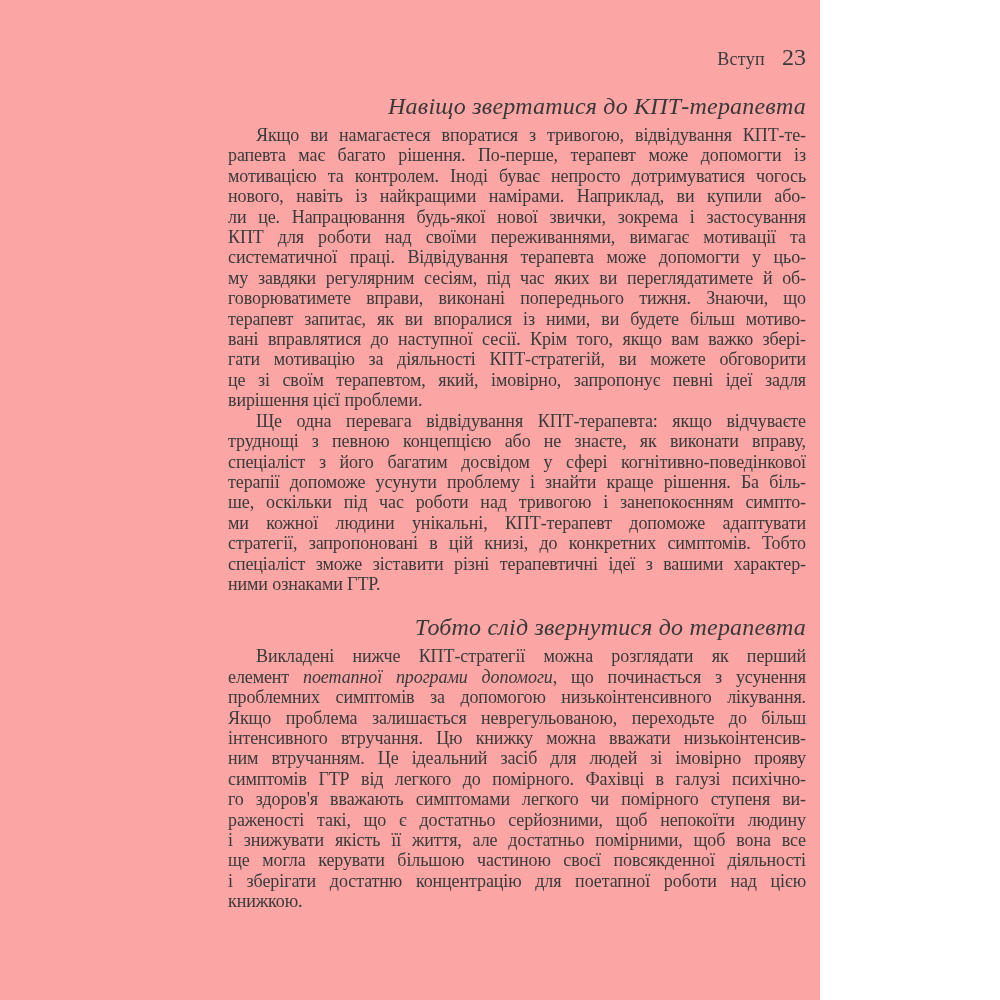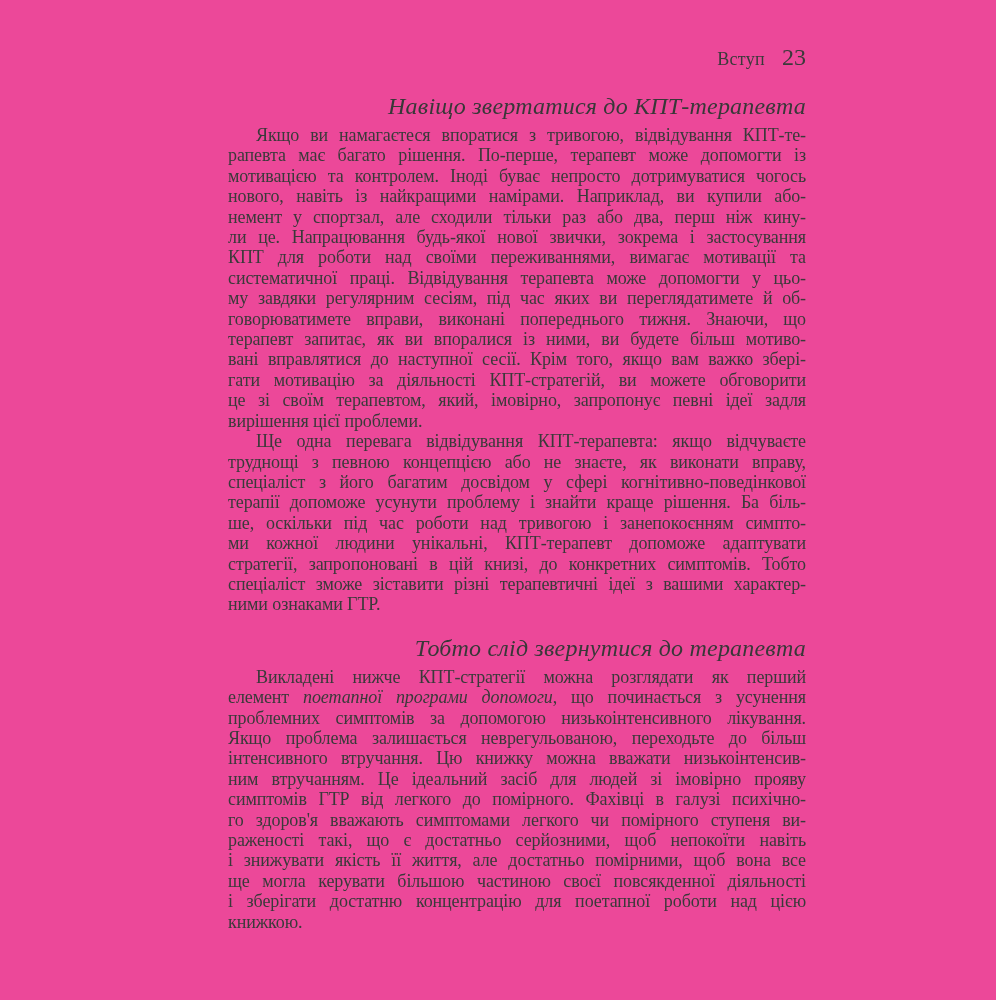--- a/index.html
+++ b/index.html
@@ -3,23 +3,23 @@
 <meta charset="utf-8">
 <title>Book page — Вступ 23</title>
 <style>
   html, body {
     margin: 0;
     padding: 0;
     background: #ffffff;
   }
   .page {
     position: relative;
-    width: 996px;
+    width: 820px;
     height: 1000px;
-    background: #ec4899;
+    background: #fca5a5;
     font-family: "Liberation Serif", "DejaVu Serif", serif;
     color: #3a3a3a;
     overflow: hidden;
     text-decoration: underline;
   }
   .running-head {
     position: absolute;
     top: 44px;
     left: 228px;
     width: 578px;
@@ -86,21 +86,20 @@
     <span class="rh-num">23</span>
   </div>
 
   <div class="content">
       <h2 class="section-heading">Навіщо звертатися до КПТ-терапевта</h2>
       <div class="para">
         <div class="line first">Якщо ви намагаєтеся впоратися з тривогою, відвідування КПТ-те-</div>
         <div class="line">рапевта має багато рішення. По-перше, терапевт може допомогти із</div>
         <div class="line">мотивацією та контролем. Іноді буває непросто дотримуватися чогось</div>
         <div class="line">нового, навіть із найкращими намірами. Наприклад, ви купили або-</div>
-        <div class="line">немент у спортзал, але сходили тільки раз або два, перш ніж кину-</div>
         <div class="line">ли це. Напрацювання будь-якої нової звички, зокрема і застосування</div>
         <div class="line">КПТ для роботи над своїми переживаннями, вимагає мотивації та</div>
         <div class="line">систематичної праці. Відвідування терапевта може допомогти у цьо-</div>
         <div class="line">му завдяки регулярним сесіям, під час яких ви переглядатимете й об-</div>
         <div class="line">говорюватимете вправи, виконані попереднього тижня. Знаючи, що</div>
         <div class="line">терапевт запитає, як ви впоралися із ними, ви будете більш мотиво-</div>
         <div class="line">вані вправлятися до наступної сесії. Крім того, якщо вам важко збері-</div>
         <div class="line">гати мотивацію за діяльності КПТ-стратегій, ви можете обговорити</div>
         <div class="line">це зі своїм терапевтом, який, імовірно, запропонує певні ідеї задля</div>
         <div class="line last">вирішення цієї проблеми.</div>
@@ -119,21 +118,21 @@
       <h2 class="section-heading">Тобто слід звернутися до терапевта</h2>
       <div class="para">
         <div class="line first">Викладені нижче КПТ-стратегії можна розглядати як перший</div>
         <div class="line">елемент <i>поетапної програми допомоги</i>, що починається з усунення</div>
         <div class="line">проблемних симптомів за допомогою низькоінтенсивного лікування.</div>
         <div class="line">Якщо проблема залишається неврегульованою, переходьте до більш</div>
         <div class="line">інтенсивного втручання. Цю книжку можна вважати низькоінтенсив-</div>
         <div class="line">ним втручанням. Це ідеальний засіб для людей зі імовірно прояву</div>
         <div class="line">симптомів ГТР від легкого до помірного. Фахівці в галузі психічно-</div>
         <div class="line">го здоров'я вважають симптомами легкого чи помірного ступеня ви-</div>
-        <div class="line">раженості такі, що є достатньо серйозними, щоб непокоїти навіть</div>
+        <div class="line">раженості такі, що є достатньо серйозними, щоб непокоїти людину</div>
         <div class="line">і знижувати якість її життя, але достатньо помірними, щоб вона все</div>
         <div class="line">ще могла керувати більшою частиною своєї повсякденної діяльності</div>
         <div class="line">і зберігати достатню концентрацію для поетапної роботи над цією</div>
         <div class="line last">книжкою.</div>
       </div>
     </div>
 
 </div>
 
 </body></html>

